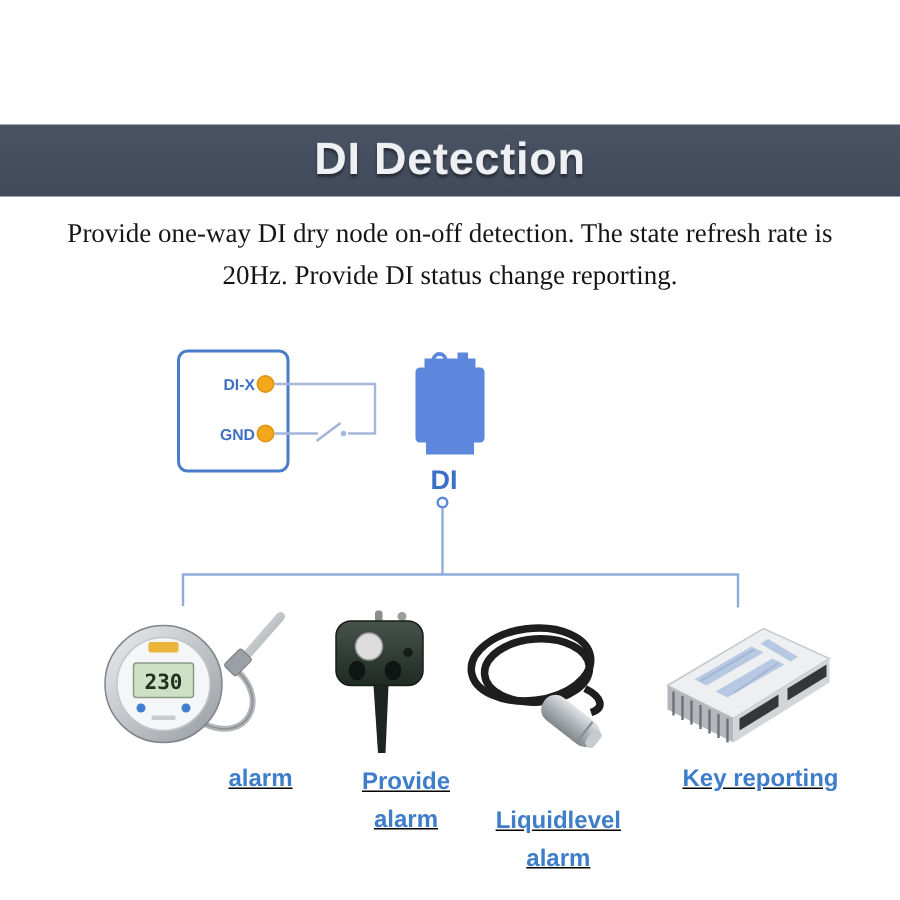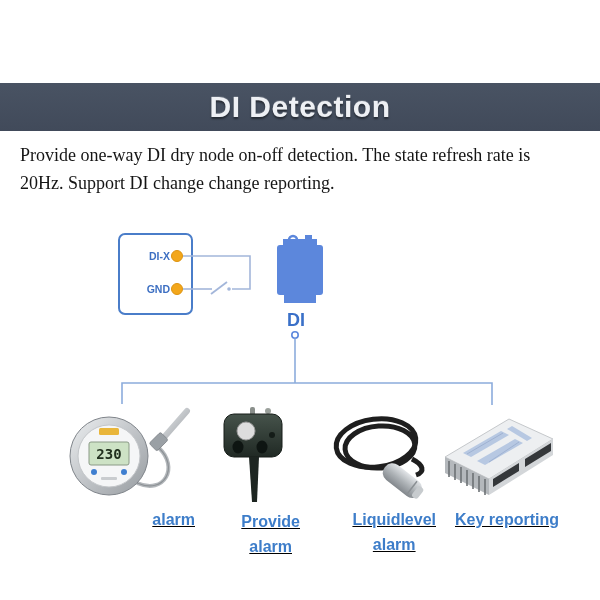--- a/index.html
+++ b/index.html
@@ -7,21 +7,21 @@
   #stage{position:relative;width:600px;height:600px;background:#ffffff;margin-top:27px;}
 
   
   .banner{position:absolute;left:0;top:56px;width:600px;height:48px;
     background:linear-gradient(#495363,#414a5a);
     display:flex;align-items:center;justify-content:center;}
   .banner-title{font-size:30px;font-weight:bold;letter-spacing:.5px;
     color:#eef0f4;text-shadow:0 2px 2px rgba(0,0,0,.45), 0 -1px 0 rgba(255,255,255,.15);}
 
   
-  .desc{position:absolute;left:20px;top:114px;width:560px;
+  .desc{position:absolute;left:20px;top:114px;width:560px;text-align:center;
     font-family:"Liberation Serif",serif;font-size:18px;line-height:28px;color:#151515;}
 
   
   .diagram{position:absolute;left:0;top:195px;}
 
   
   .product{position:absolute;display:flex;flex-direction:column;align-items:flex-end;text-decoration:underline;}
   .product .art{flex:0 0 auto;}
   .caption{margin-top:6px;text-align:center;font-weight:bold;font-size:16px;line-height:25px;color:#3d7dc9;}
 
@@ -31,21 +31,21 @@
 <body>
 
 <div id="stage">
 
   <div class="banner">
     <span class="banner-title">DI Detection</span>
   </div>
 
   <div class="desc">
     <div>Provide one-way DI dry node on-off detection. The state refresh rate is</div>
-    <div>20Hz. Support DI change change reporting.</div>
+    <div>20Hz. Provide DI status change reporting.</div>
   </div>
 
   <svg class="diagram" width="600" height="190" viewBox="0 0 600 190">
 
     <rect x="119" y="12" width="73" height="80" rx="6" fill="#ffffff" stroke="#4a7dc9" stroke-width="2"></rect>
 
     <path d="M183 34 H250 V67 H232" fill="none" stroke="#a3b6da" stroke-width="1.6"></path>
     <path d="M183 67 H212" fill="none" stroke="#a3b6da" stroke-width="1.6"></path>
     <line x1="211" y1="72" x2="227" y2="60" stroke="#a3b6da" stroke-width="1.8"></line>
     <circle cx="229" cy="67" r="1.8" fill="#a3b6da"></circle>
@@ -114,21 +114,21 @@
       <ellipse cx="52" cy="42" rx="5.5" ry="6.5" fill="#0e1512"></ellipse>
       <circle cx="62" cy="30" r="3" fill="#141c18"></circle>
       <path d="M39 52 L49 52 L47 97 L42 97 Z" fill="#1d2521"></path>
     </svg>
     <div class="caption">
       <div>Provide</div>
       <div>alarm</div>
     </div>
   </div>
 
-  <div class="product" style="left:320px;top:382px;width:116px;">
+  <div class="product" style="left:298px;top:382px;width:116px;gap:28px;">
     <svg class="art" width="110" height="92" viewBox="0 0 110 92">
       <defs>
         <linearGradient id="steelB" x1="0" y1="0" x2="0" y2="1">
           <stop offset="0" stop-color="#e2e5e8"></stop>
             <stop offset="0.5" stop-color="#aeb3b7"></stop>
             <stop offset="1" stop-color="#82878c"></stop>
         </linearGradient>
       </defs>
 
       <g fill="none" stroke="#1e1e1e" stroke-width="5">

